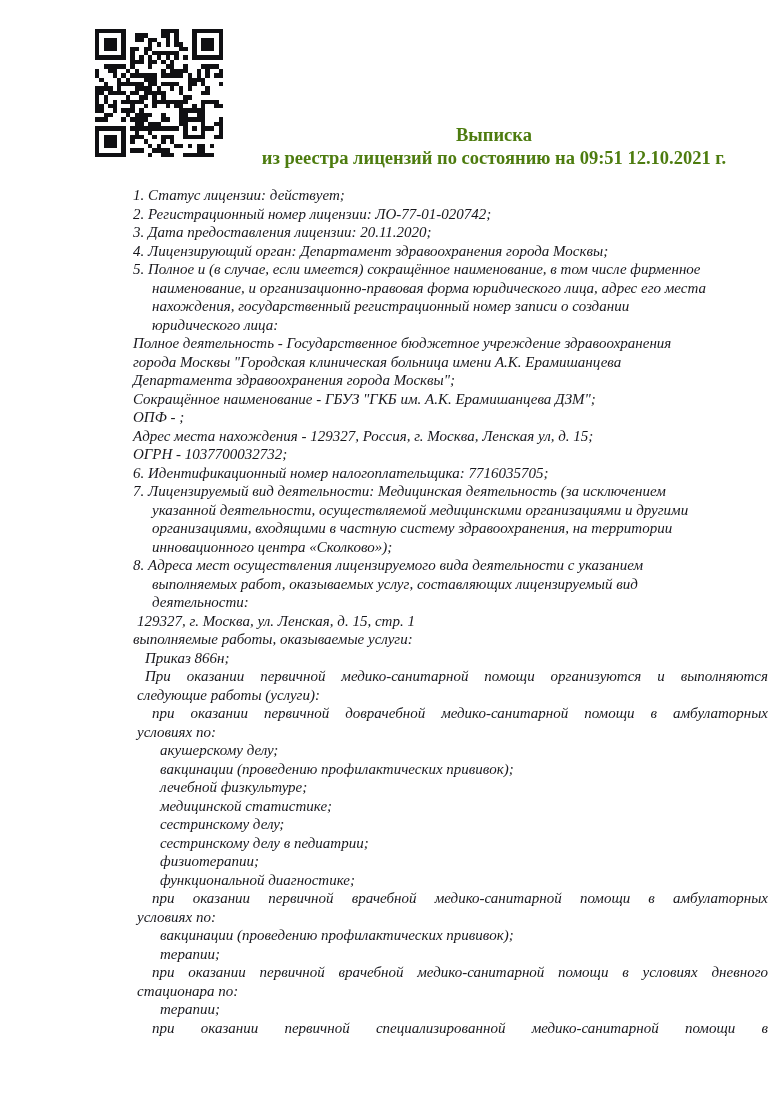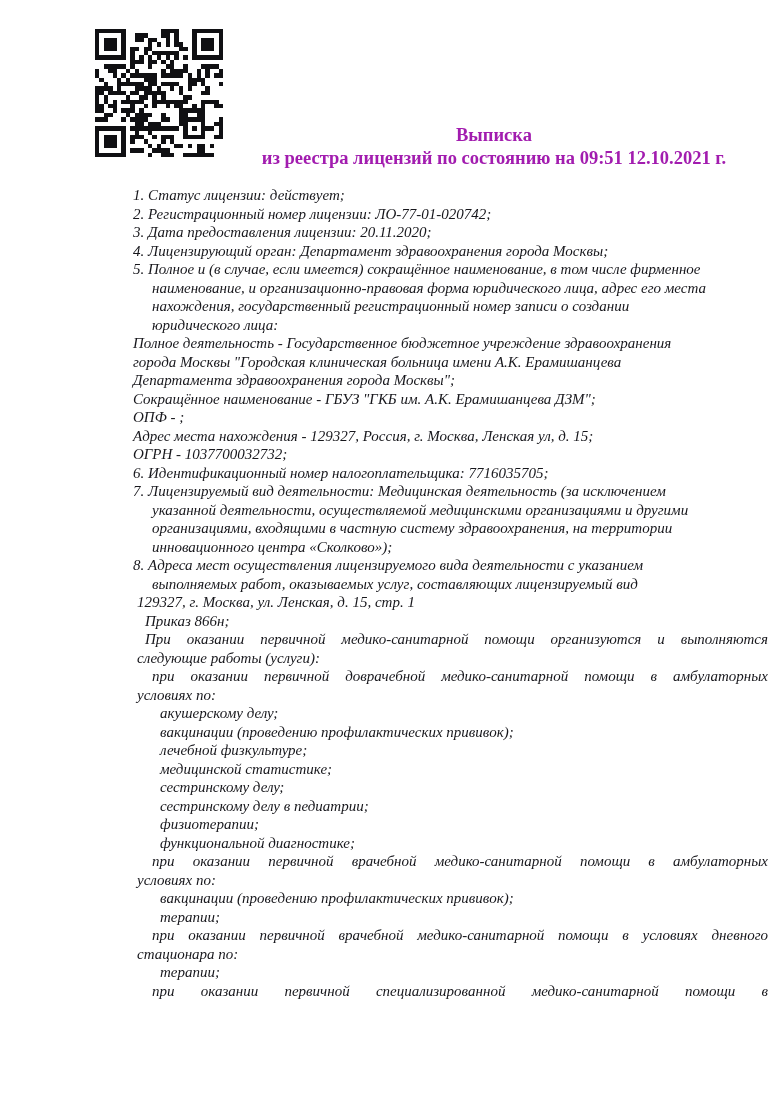--- a/index.html
+++ b/index.html
@@ -11,21 +11,21 @@
     color:#17171c;
     overflow:hidden;
   }
   .qr{
     position:absolute;left:95px;top:29px;
     width:128px;height:128px;
   }
   .qr svg{width:100%;height:100%;display:block;}
   .title{
     position:absolute;left:239px;top:124px;width:510px;
-    text-align:center;font-weight:bold;color:#a21caf;
+    text-align:center;font-weight:bold;color:#4d7c0f;
     font-size:18.5px;line-height:22.5px;
   }
   .body{
     position:absolute;left:133px;top:186px;width:635px;
     font-size:15px;line-height:18.5px;font-style:italic;
   }
   .ln{white-space:pre;}
   .ln.j{
     white-space:normal;
     text-align:justify;
@@ -484,21 +484,23 @@
       <div class="ln p0">ОПФ - ;</div>
       <div class="ln p0">Адрес места нахождения - 129327, Россия, г. Москва, Ленская ул, д. 15;</div>
       <div class="ln p0">ОГРН - 1037700032732;</div>
       <div class="ln p0">6. Идентификационный номер налогоплательщика: 7716035705;</div>
       <div class="ln p0">7. Лицензируемый вид деятельности: Медицинская деятельность (за исключением</div>
       <div class="ln p19">указанной деятельности, осуществляемой медицинскими организациями и другими</div>
       <div class="ln p19">организациями, входящими в частную систему здравоохранения, на территории</div>
       <div class="ln p19">инновационного центра «Сколково»);</div>
       <div class="ln p0">8. Адреса мест осуществления лицензируемого вида деятельности с указанием</div>
       <div class="ln p19">выполняемых работ, оказываемых услуг, составляющих лицензируемый вид</div>
+      <div class="ln p19">деятельности:</div>
       <div class="ln p4">129327, г. Москва, ул. Ленская, д. 15, стр. 1</div>
+      <div class="ln p0">выполняемые работы, оказываемые услуги:</div>
       <div class="ln p12">Приказ 866н;</div>
       <div class="ln p12 j">При оказании первичной медико-санитарной помощи организуются и выполняются</div>
       <div class="ln p4">следующие работы (услуги):</div>
       <div class="ln p19 j">при оказании первичной доврачебной медико-санитарной помощи в амбулаторных</div>
       <div class="ln p4">условиях по:</div>
       <div class="ln p27">акушерскому делу;</div>
       <div class="ln p27">вакцинации (проведению профилактических прививок);</div>
       <div class="ln p27">лечебной физкультуре;</div>
       <div class="ln p27">медицинской статистике;</div>
       <div class="ln p27">сестринскому делу;</div>

